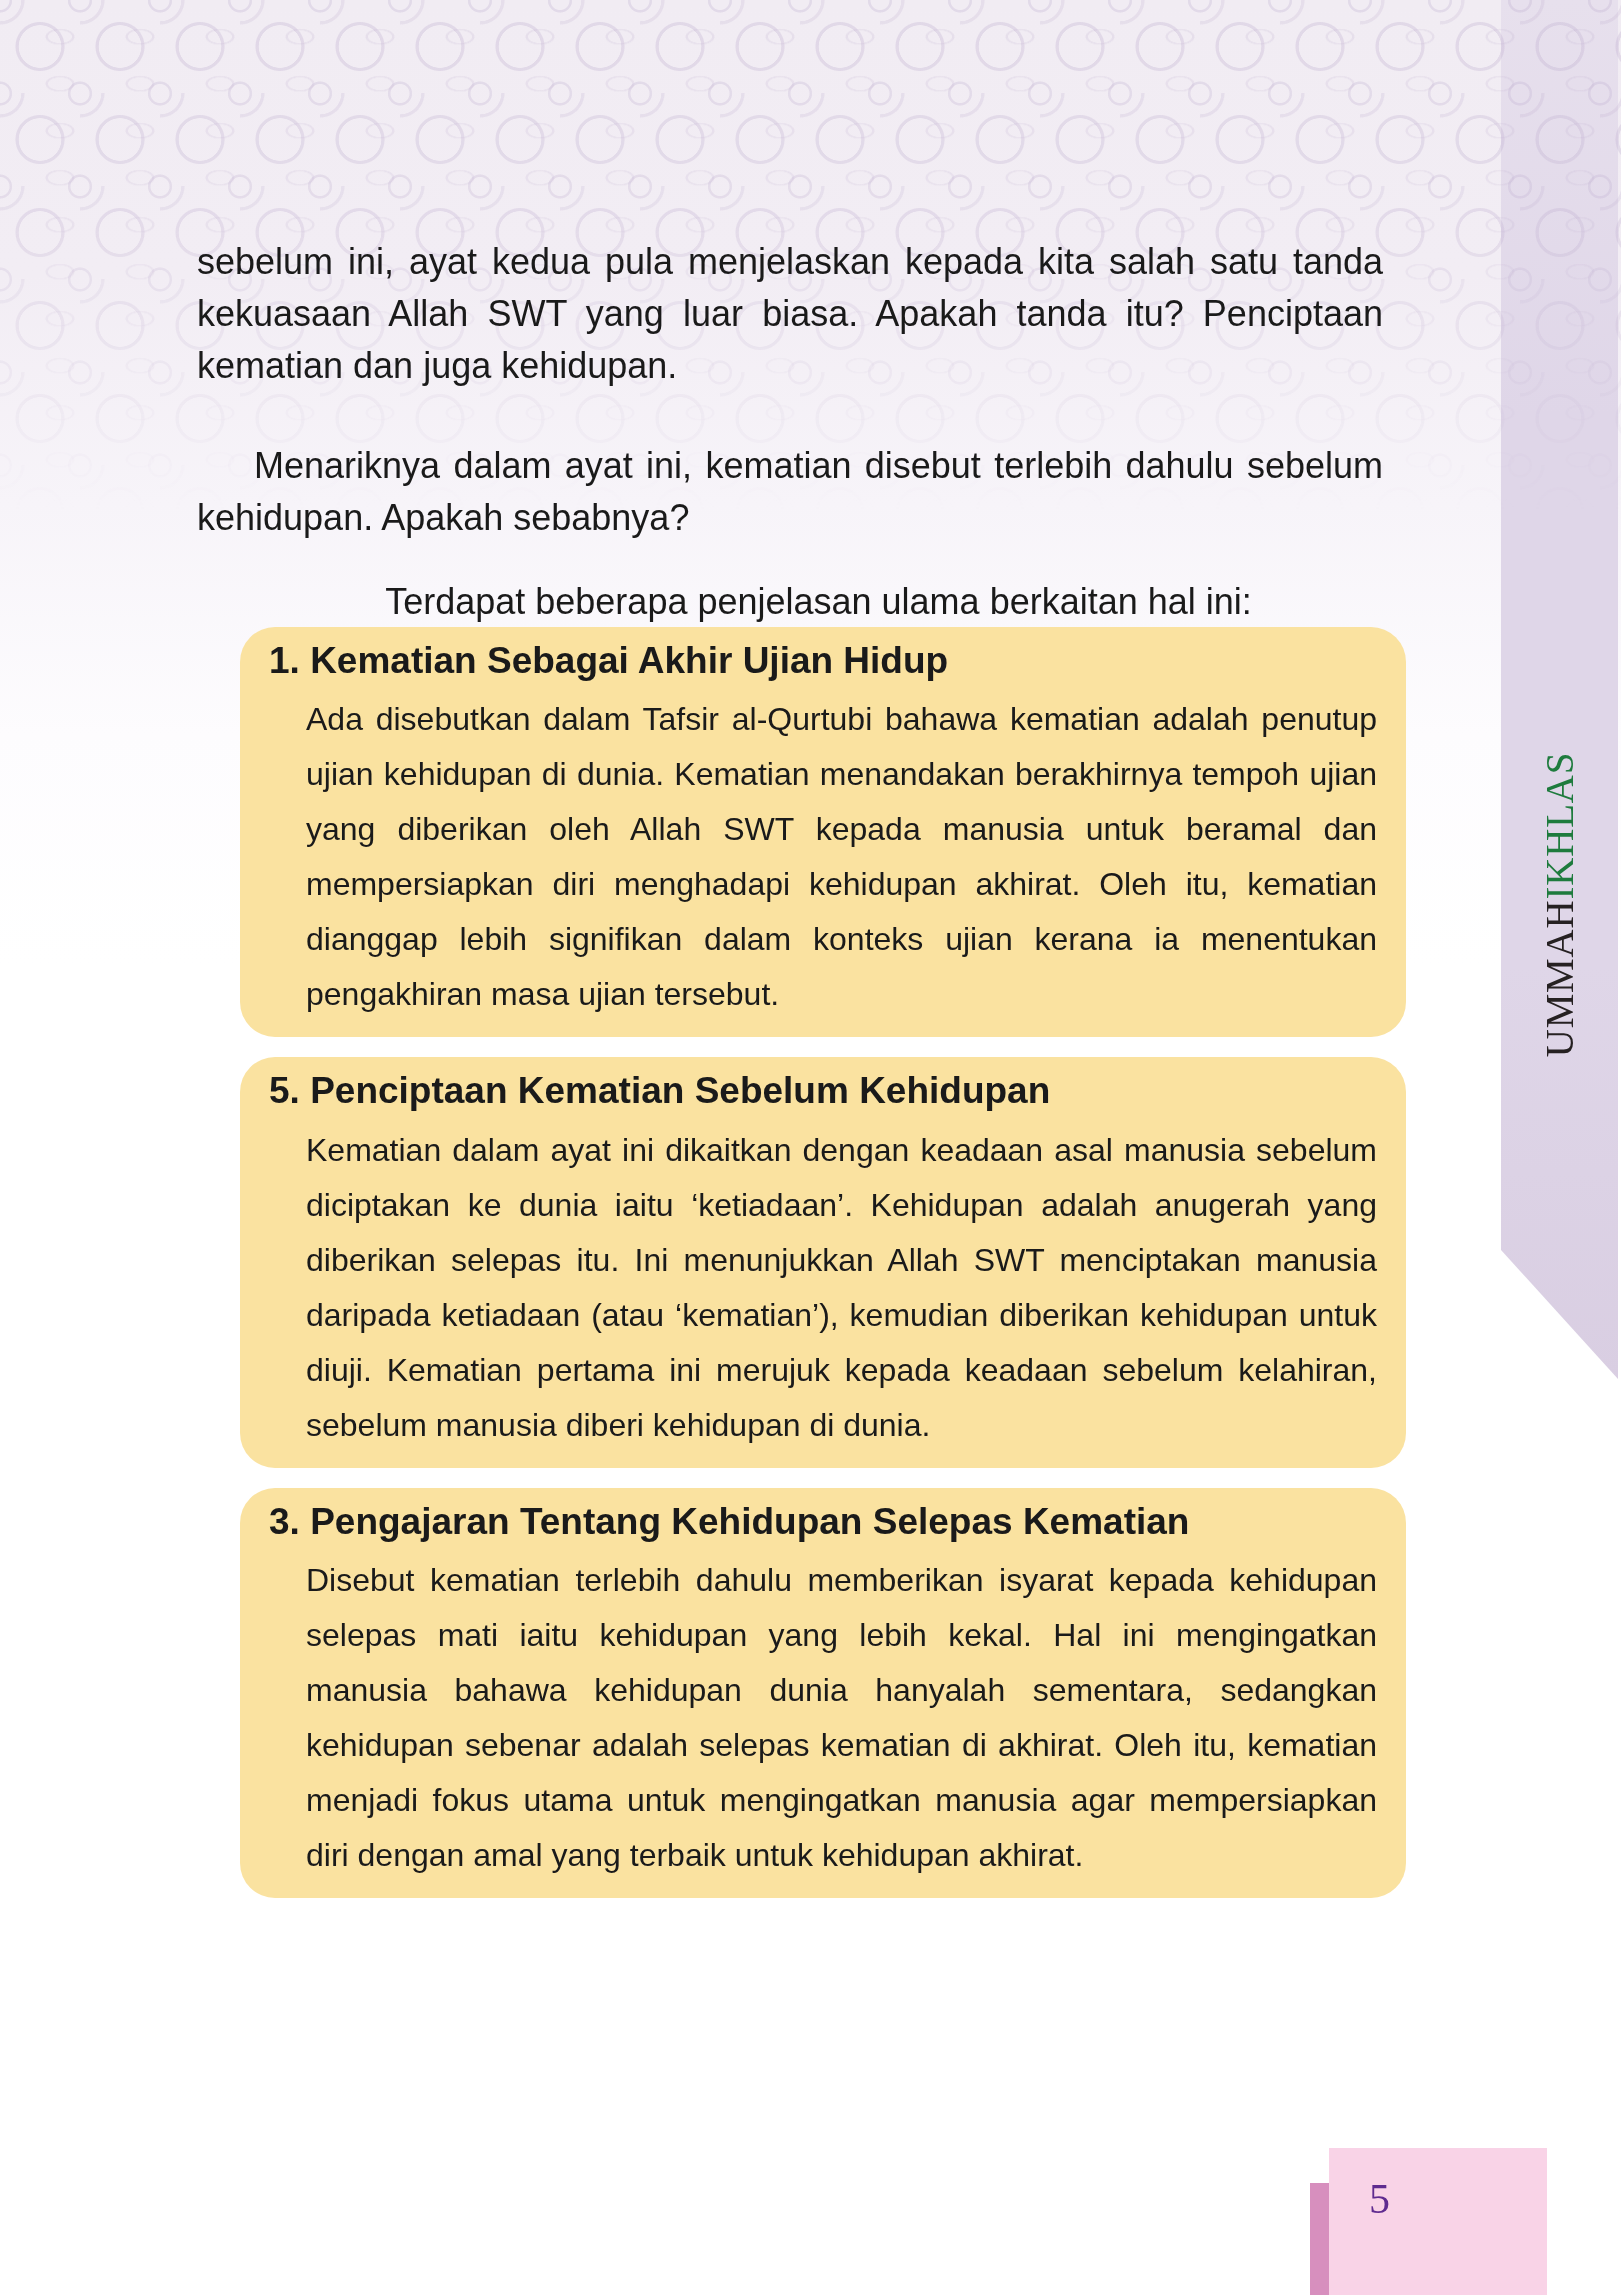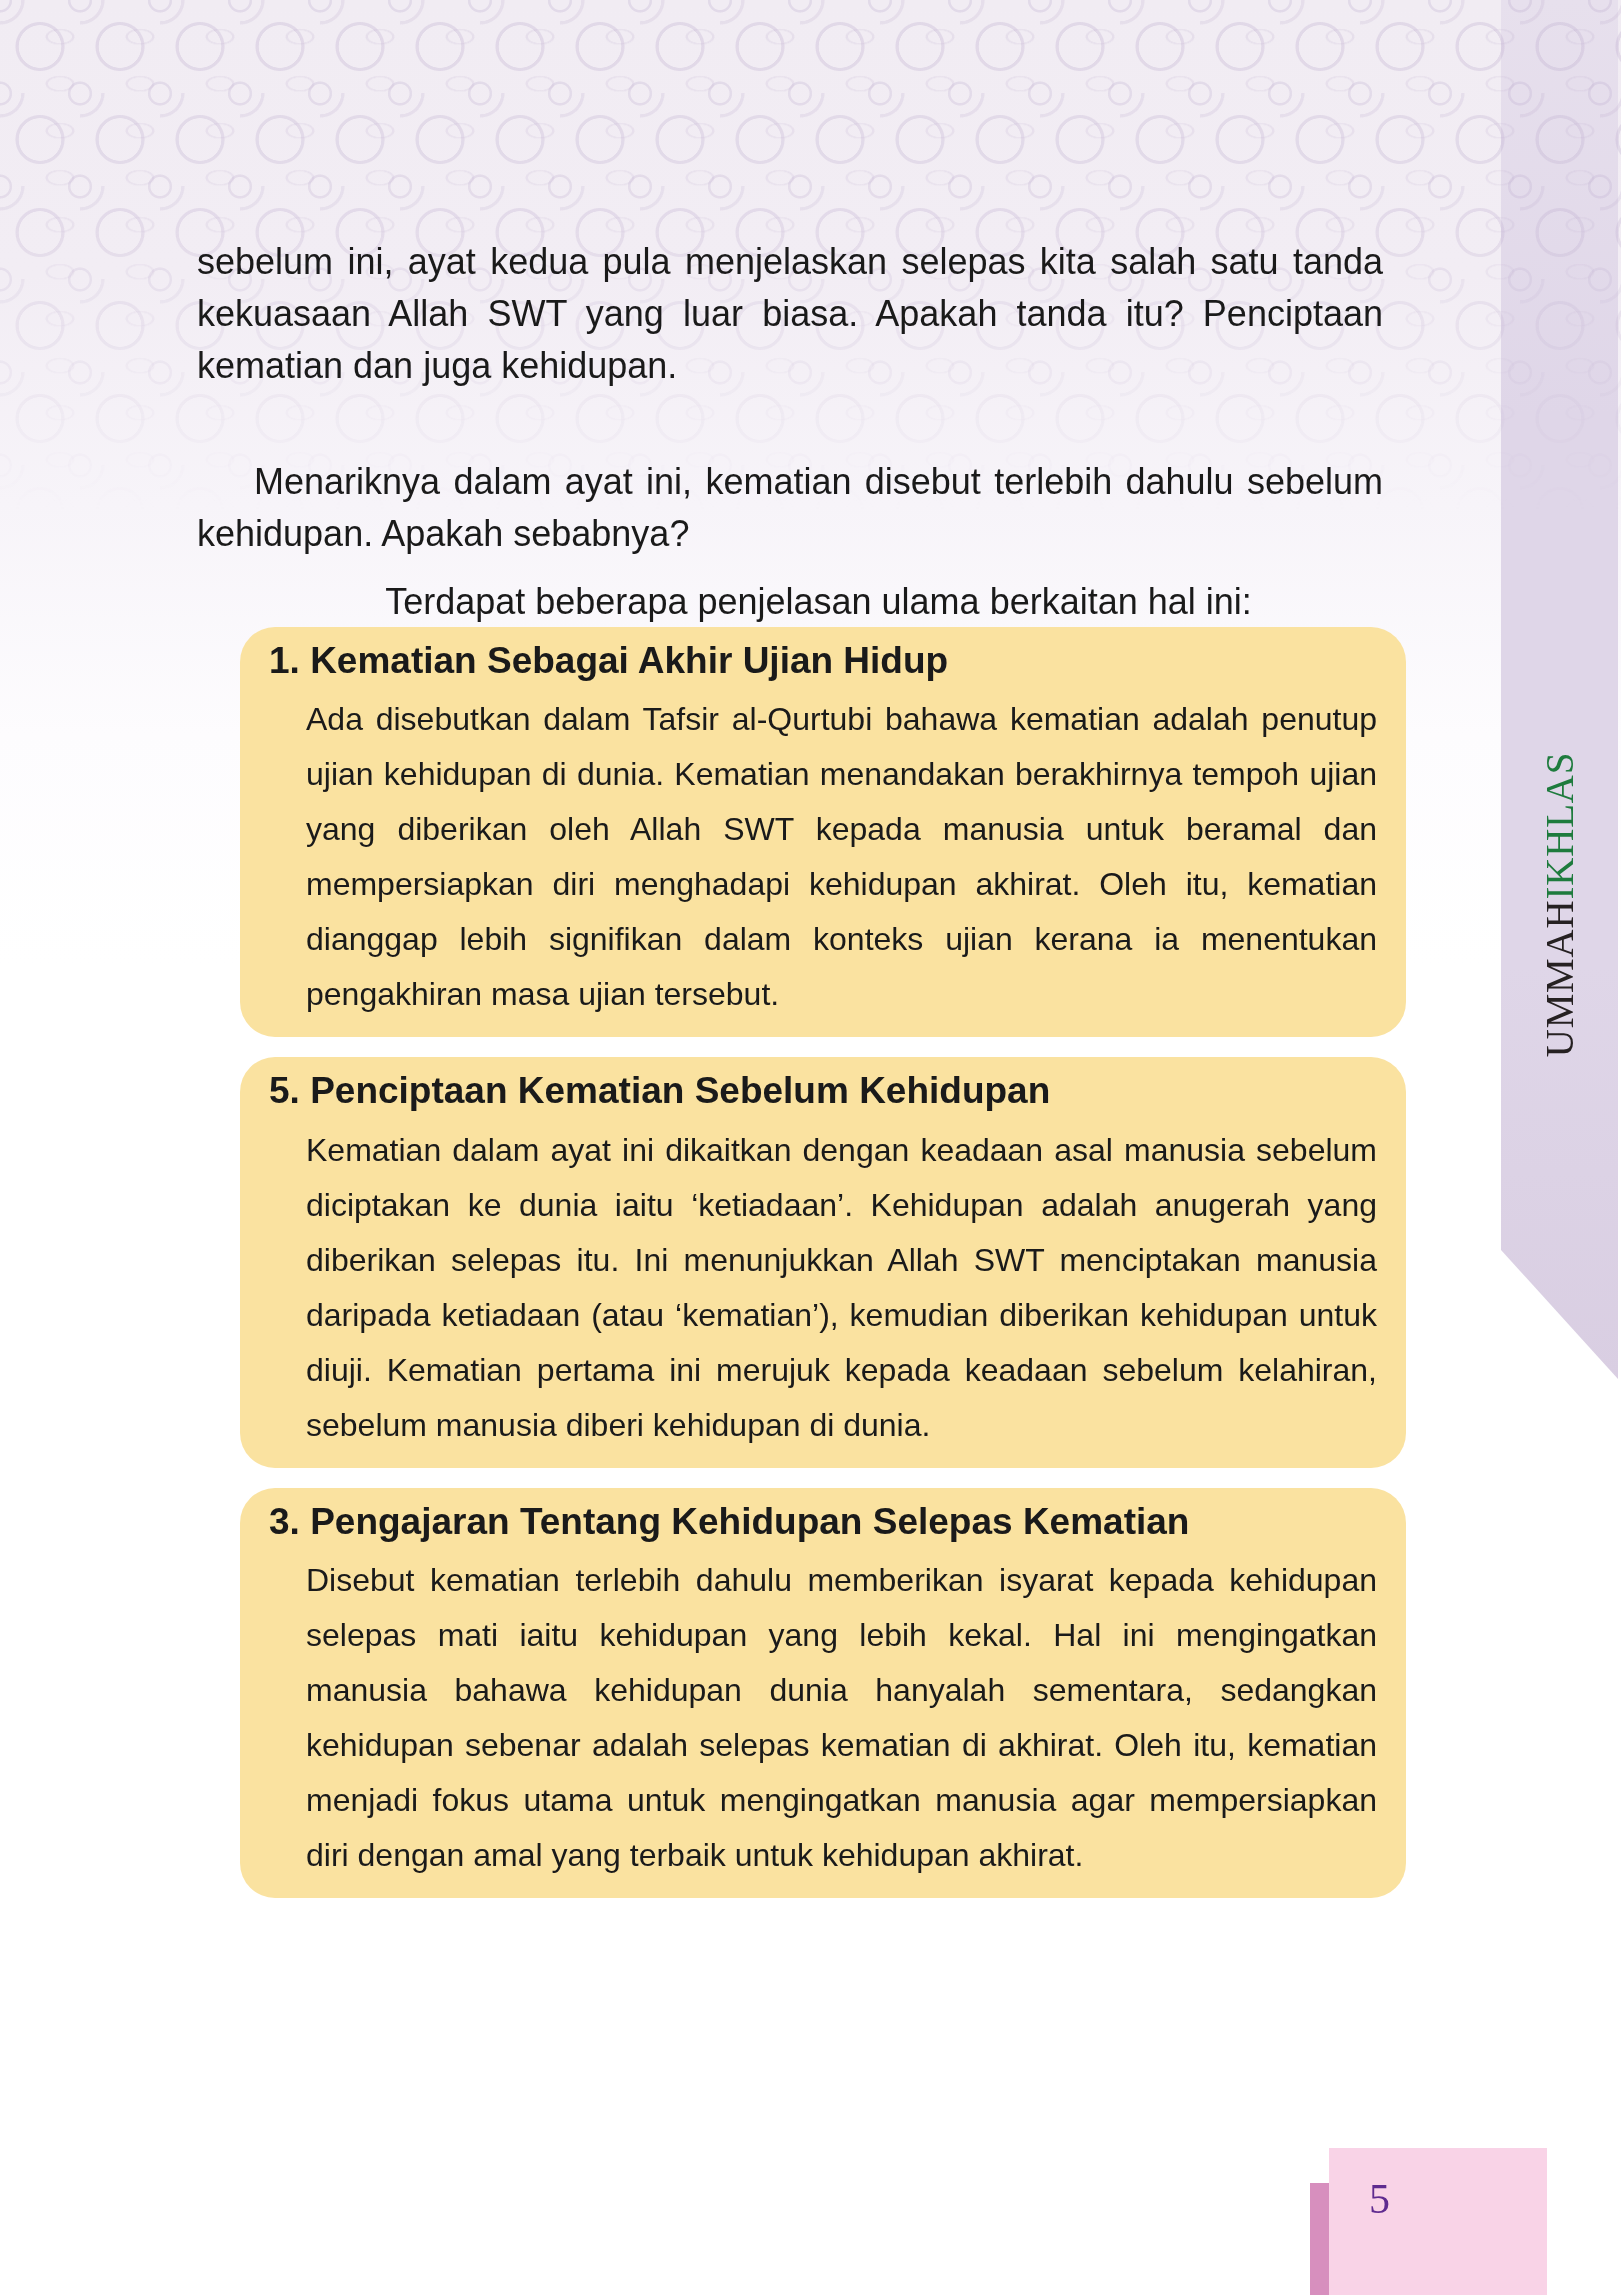--- a/index.html
+++ b/index.html
@@ -54,21 +54,21 @@
   .brand-black{color:var(--brand-black,#262122);}
   .brand-green{color:var(--brand-green,#1E7B3D);}
   
   .bodycopy{
     position:absolute;left:197px;width:1186px;z-index:3;
     color:var(--text-black,#1A1A1A);
     font-size:36px;line-height:52px;
     text-align:justify;
   }
   .p1{top:236px;}
-  .p2{top:440px;text-indent:57px;margin-top:16px;}
+  .p2{top:440px;text-indent:57px;}
   .p3{top:576px;text-indent:57px;text-align:center;}
   
   .boxes{
     position:absolute;left:240px;top:627px;width:1166px;z-index:3;
   }
   .note-box{
     background:var(--box-yellow,#FAE2A0);
     border-radius:35px;
     padding:10px 29px 15px 29px;
     margin-bottom:20px;
@@ -106,21 +106,21 @@
 
 <div class="page">
 
   <div class="side-ribbon"></div>
   <div class="pattern-band"></div>
 
   <div class="brand-vertical">
     <span class="brand-text"><span class="brand-black">UMMAH</span><span class="brand-green">IKHLAS</span></span>
   </div>
 
-  <p class="bodycopy p1">sebelum ini, ayat kedua pula menjelaskan selepas kita salah satu tanda kekuasaan Allah SWT yang luar biasa. Apakah tanda itu? Penciptaan kematian dan juga kehidupan.</p>
+  <p class="bodycopy p1">sebelum ini, ayat kedua pula menjelaskan kepada kita salah satu tanda kekuasaan Allah SWT yang luar biasa. Apakah tanda itu? Penciptaan kematian dan juga kehidupan.</p>
   <p class="bodycopy p2">Menariknya dalam ayat ini, kematian disebut terlebih dahulu sebelum kehidupan. Apakah sebabnya?</p>
   <p class="bodycopy p3">Terdapat beberapa penjelasan ulama berkaitan hal ini:</p>
 
   <div class="boxes">
 
     <div class="note-box">
       <div class="note-heading">1. Kematian Sebagai Akhir Ujian Hidup</div>
       <div class="note-body">Ada disebutkan dalam Tafsir al-Qurtubi bahawa kematian adalah penutup ujian kehidupan di dunia. Kematian menandakan berakhirnya tempoh ujian yang diberikan oleh Allah SWT kepada manusia untuk beramal dan mempersiapkan diri menghadapi kehidupan akhirat. Oleh itu, kematian dianggap lebih signifikan dalam konteks ujian kerana ia menentukan pengakhiran masa ujian tersebut.</div>
     </div>
 

